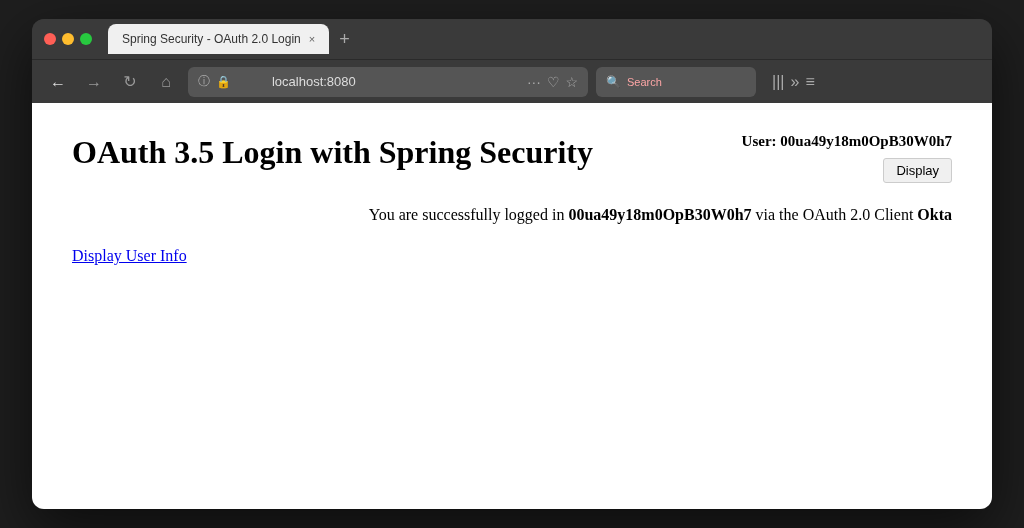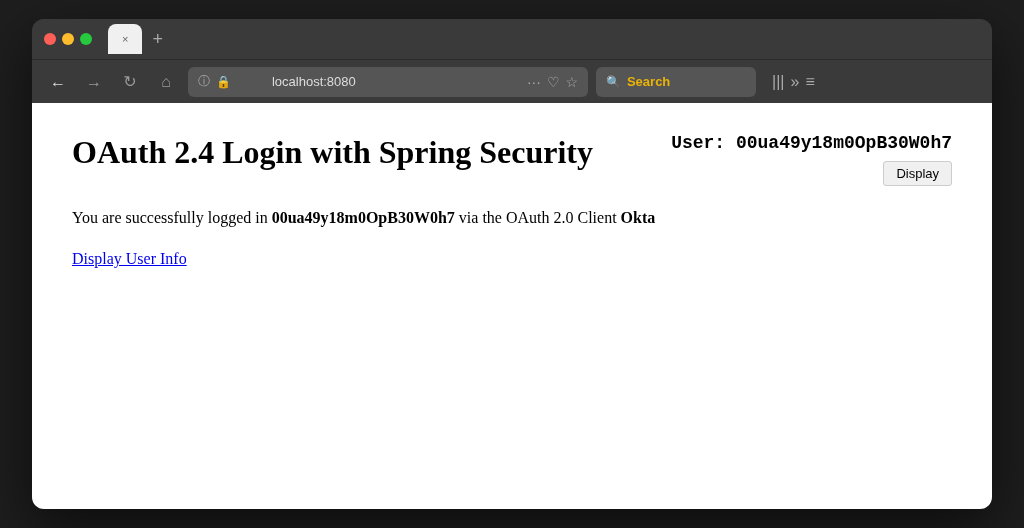--- a/index.html
+++ b/index.html
@@ -164,23 +164,22 @@
       gap: 6px;
       width: 160px;
     }
 
     .search-icon {
       color: #aaa;
       font-size: 12px;
     }
 
     .search-text {
-      color: #eab308;
-      font-size: 13px;
-      font-weight: bold;
+      color: #fca5a5;
+      font-size: 11px;
     }
 
     .nav-right {
       display: flex;
       align-items: center;
       gap: 6px;
       margin-left: 8px;
     }
 
     .nav-right-btn {
@@ -214,43 +213,44 @@
     }
 
     .user-info-section {
       display: flex;
       flex-direction: column;
       align-items: flex-end;
       gap: 8px;
     }
 
     .user-label {
-      font-size: 18px;
+      font-size: 15px;
       font-weight: bold;
       color: #000;
-      font-family: Liberation Mono, monospace;
+      font-family: Liberation Serif, serif;
     }
 
     .logout-btn {
       background: #f0f0f0;
       border: 1px solid #ccc;
       border-radius: 3px;
       padding: 4px 12px;
       font-size: 13px;
       color: #000;
       cursor: pointer;
       font-family: -apple-system, BlinkMacSystemFont, sans-serif;
     }
 
     .success-message {
       font-size: 16px;
       color: #000;
       margin-bottom: 20px;
       font-family: 'Times New Roman', Times, serif;
       line-height: 1.5;
+      text-align: right;
     }
 
     .success-message .bold {
       font-weight: bold;
     }
 
     .display-user-link {
       color: #0000ee;
       text-decoration: underline;
       font-size: 16px;
@@ -265,20 +265,21 @@
 <div class="browser-window">
 
   <div class="title-bar">
     <div class="traffic-lights">
       <div class="traffic-light close"></div>
       <div class="traffic-light minimize"></div>
       <div class="traffic-light maximize"></div>
     </div>
     <div class="tab-bar">
       <div class="tab">
+        <span>Spring Security - OAuth 2.0 Login</span>
         <span class="tab-close">×</span>
       </div>
       <span class="new-tab-btn">+</span>
     </div>
   </div>
 
   <div class="nav-bar">
     <button class="nav-btn active">
       <span>←</span>
     </button>
@@ -310,21 +311,21 @@
 
     <div class="nav-right">
       <span class="nav-right-btn">|||</span>
       <span class="nav-right-btn">»</span>
       <span class="nav-right-btn">≡</span>
     </div>
   </div>
 
   <div class="page-content">
     <div class="page-header">
-      <h1 class="page-title">OAuth 2.4 Login with Spring Security</h1>
+      <h1 class="page-title">OAuth 3.5 Login with Spring Security</h1>
       <div class="user-info-section">
         <span class="user-label">
           <span>User:</span>
           <span>00ua49y18m0OpB30W0h7</span>
         </span>
         <button class="logout-btn">Display</button>
       </div>
     </div>
 
     <p class="success-message">

